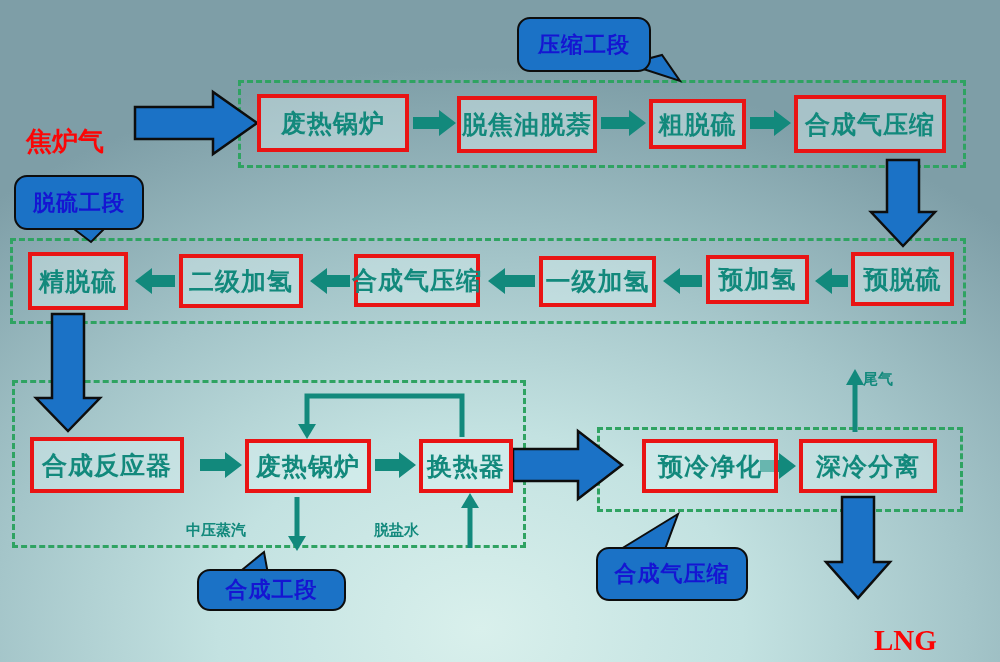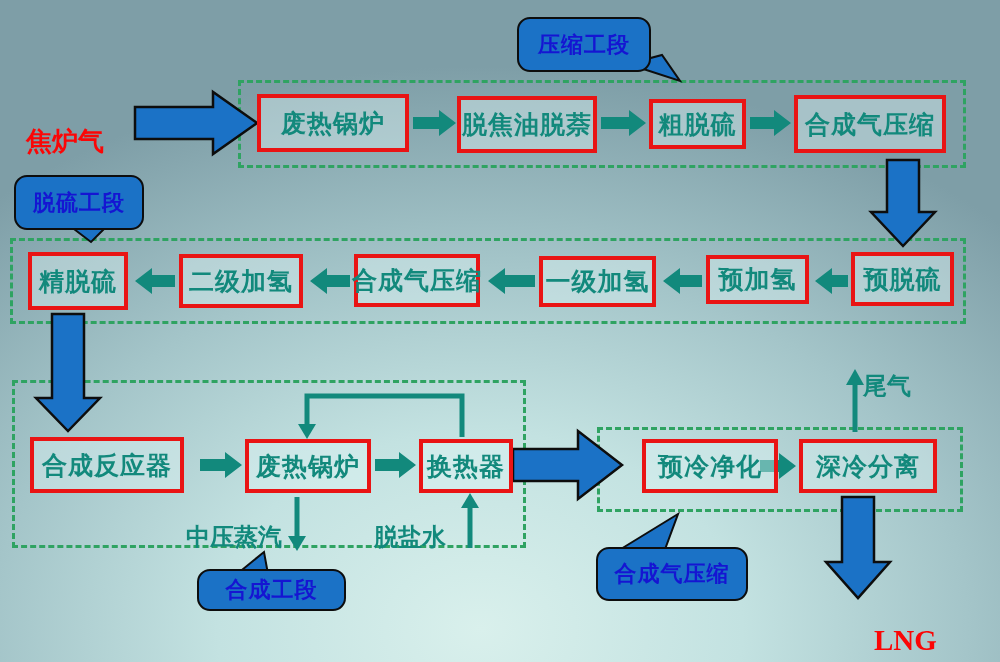--- a/index.html
+++ b/index.html
@@ -18,21 +18,21 @@
     display:flex;align-items:center;justify-content:center;
     color:#12897c;font-weight:bold;font-size:25px;letter-spacing:1px;
     box-sizing:border-box;z-index:3;white-space:nowrap;
   }
   .callout{
     position:absolute;background:#1b72c6;border:2px solid #0d0d0d;border-radius:13px;
     display:flex;align-items:center;justify-content:center;
     color:#1515d2;font-weight:bold;font-size:22px;letter-spacing:1px;
     box-sizing:border-box;z-index:4;white-space:nowrap;text-align:center;
   }
-  .flow-label{position:absolute;color:#12897c;font-size:24px;font-weight:bold;z-index:3;white-space:nowrap;}
+  .flow-label{position:absolute;color:#12897c;font-size:15px;font-weight:bold;z-index:3;white-space:nowrap;}
   .io-label{position:absolute;color:#fb0606;font-weight:bold;font-size:26px;z-index:3;white-space:nowrap;margin-top:16px;}
   .lng{font-family:"Liberation Serif","DejaVu Serif",serif;font-size:29px;}
 </style>
 </head>
 <body>
 
 <div id="stage">
 
   <div class="dashed-group" style="left:238px;top:80px;width:728px;height:88px"></div>
   <div class="dashed-group" style="left:10px;top:238px;width:956px;height:86px"></div>

